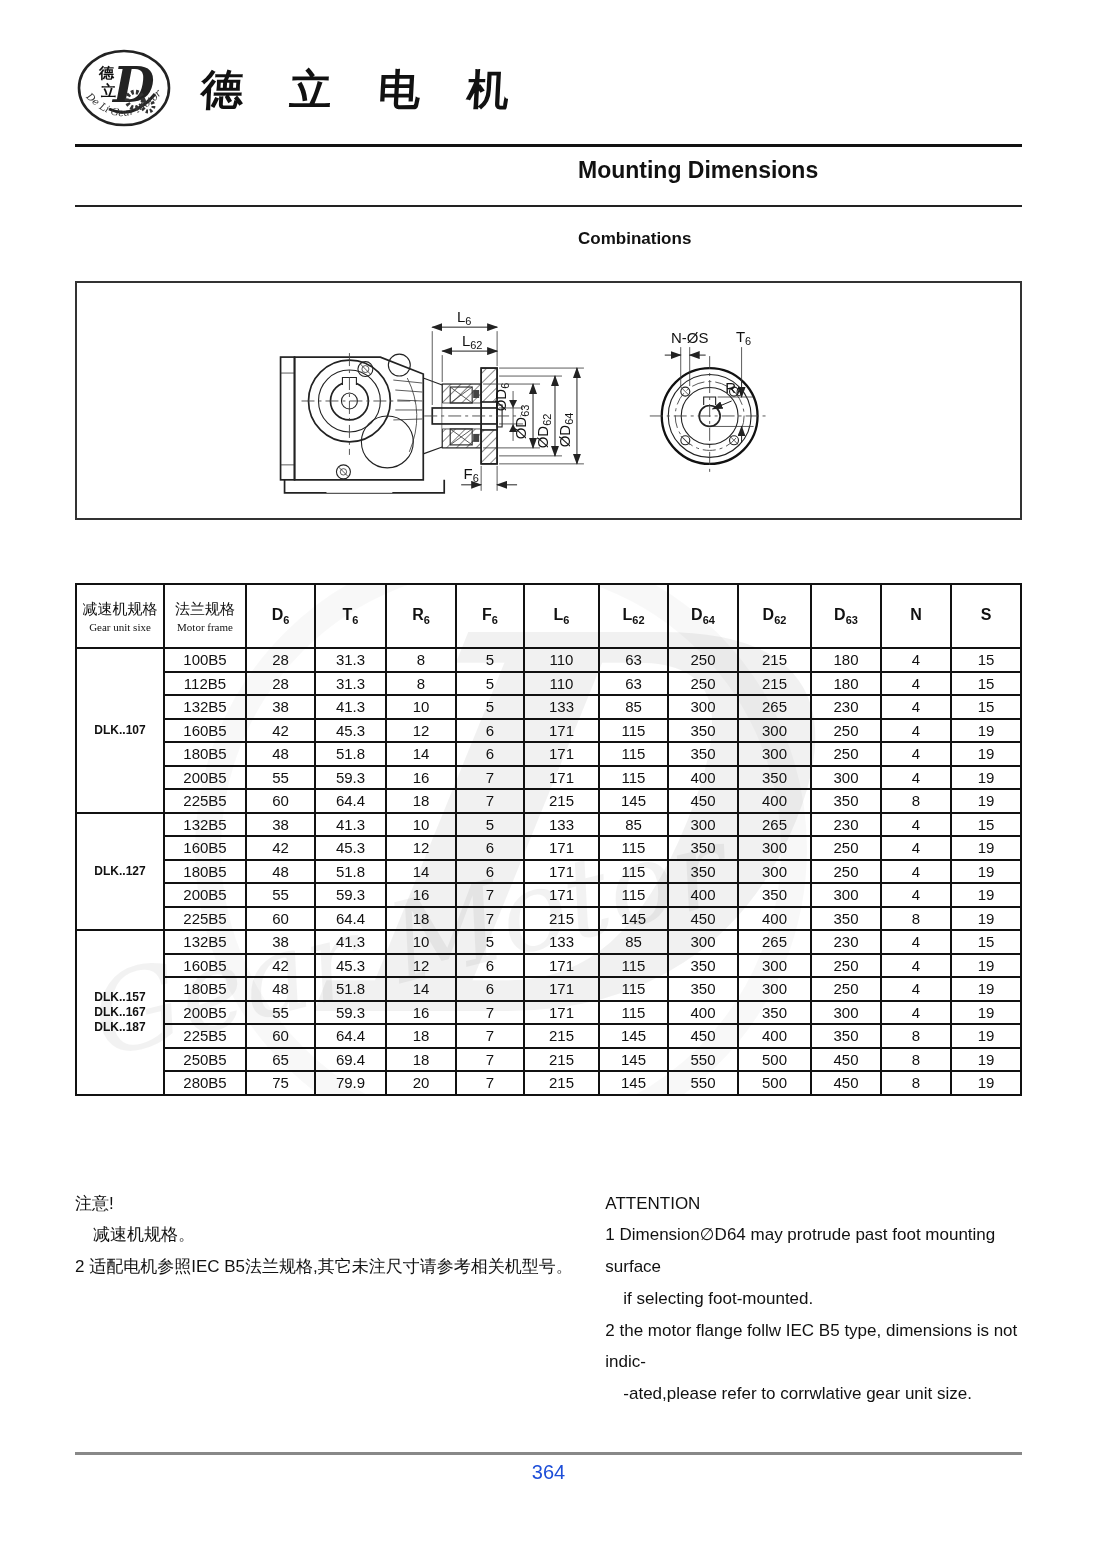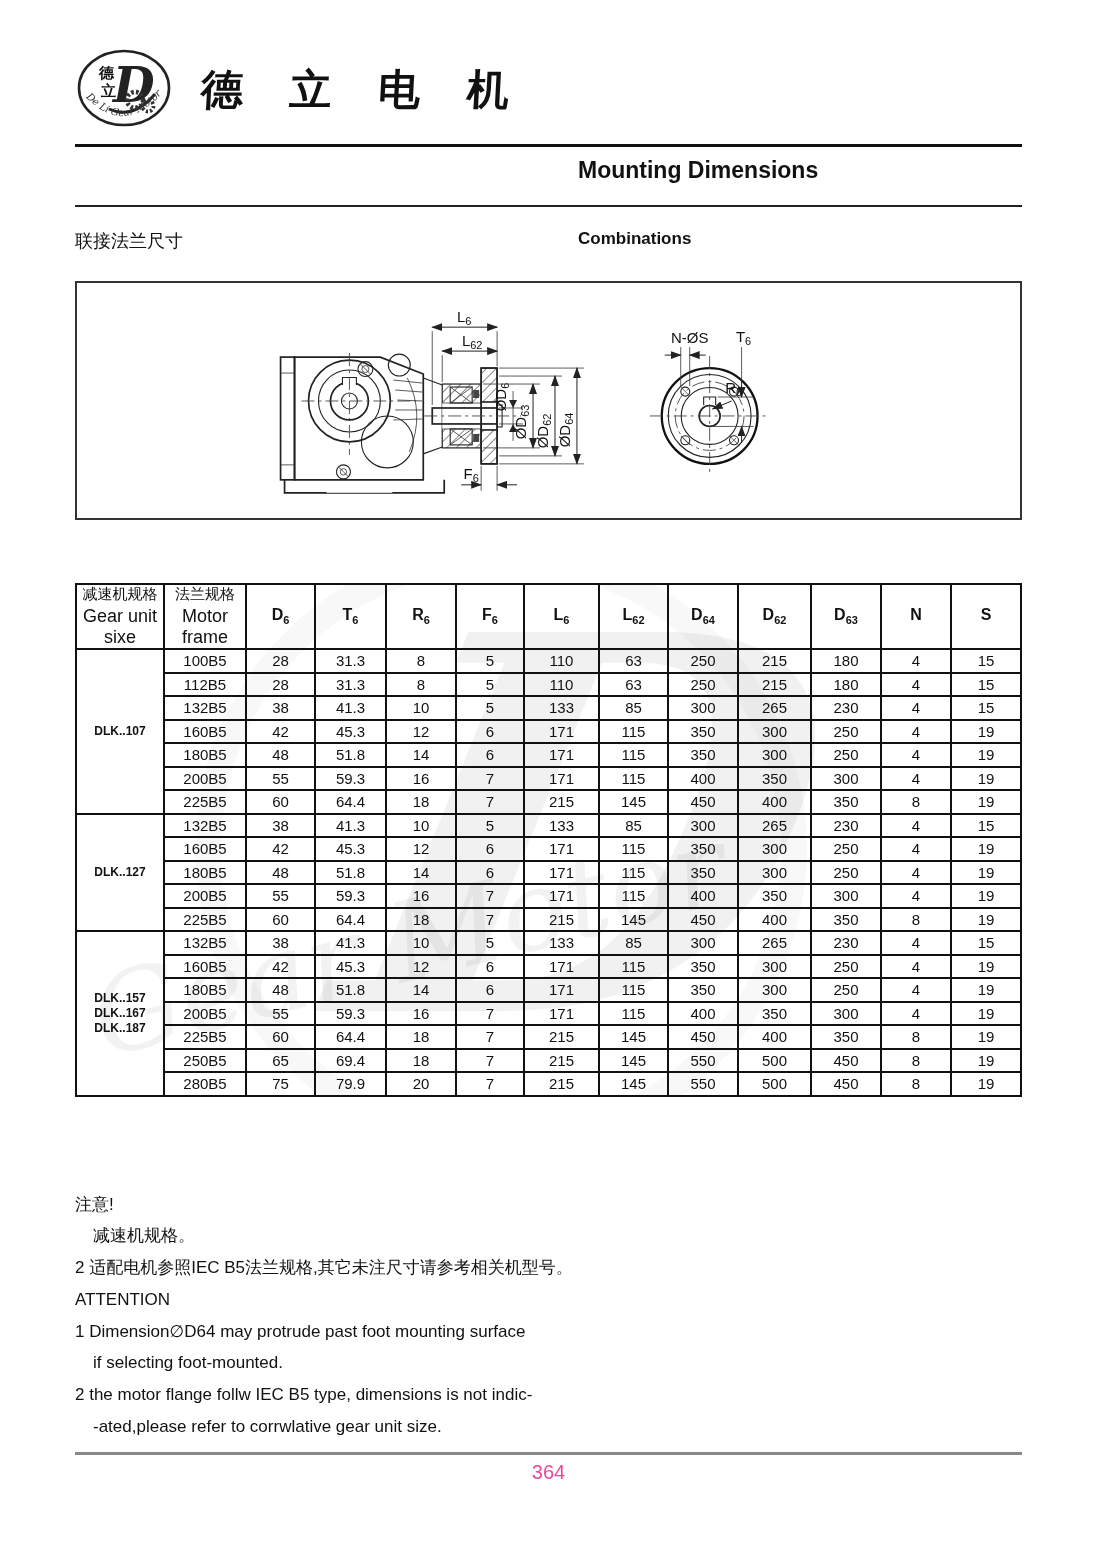--- a/index.html
+++ b/index.html
@@ -39,37 +39,37 @@
         font-style:italic;font-weight:bold;font-size:520px;color:rgba(0,0,0,0.055);transform:skewX(-12deg);}
   .wm-ring{position:absolute;left:120px;top:-40px;width:560px;height:560px;border:26px solid rgba(0,0,0,0.028);border-radius:50%;}
   .wm-latin{position:absolute;left:10px;top:295px;font-family:"DejaVu Serif","Liberation Serif",serif;
             font-style:italic;font-size:110px;color:rgba(0,0,0,0.05);white-space:nowrap;transform:rotate(-14deg);}
   table.dims{position:relative;z-index:1;width:100%;border-collapse:collapse;table-layout:fixed;
              font-size:15px;background:transparent;}
   table.dims th,table.dims td{border:2px solid #111;text-align:center;vertical-align:middle;padding:0 2px;}
   table.dims thead th{height:62px;text-align:center;}
   table.dims tbody td{height:21.5px;}
   .th-two .zh{font-size:15px;font-weight:normal;}
-  .th-two .en{font-size:18px;font-weight:normal;margin-top:2px;}
+  .th-two .en{font-size:11px;font-weight:normal;margin-top:2px;font-family:Liberation Serif, serif;}
   .th-dim{font-weight:bold;font-size:16px;margin-left:28px;}
   .th-dim sub{font-size:11px;}
   td.group-cell{font-weight:bold;font-size:12px;line-height:1.25;}
 
   
-  .notes{display:flex;margin-top:92px;font-size:17px;line-height:1.87;flex-direction:column;}
+  .notes{display:flex;margin-top:92px;font-size:17px;line-height:1.87;}
   .notes-zh{width:56%;}
   .notes-en{flex:1;}
   .notes .title{font-size:17px;}
   .notes-en .title{font-weight:normal;}
   .indent{padding-left:18px;}
 
   
   .footer{position:absolute;left:75px;right:78px;top:1452px;}
   .footer-rule{border:none;border-top:3px solid #888;margin:0;}
-  .page-number{text-align:center;font-size:20px;margin-top:6px;color:#ec4899;}
+  .page-number{text-align:center;font-size:20px;margin-top:6px;color:#1d4ed8;}
 </style>
 </head>
 <body>
 
 <div class="page">
   <div class="content">
 
     <div class="brand-row">
       <svg width="100" height="88" viewBox="0 0 100 88">
         <ellipse cx="49" cy="42" rx="45" ry="37" fill="none" stroke="#222" stroke-width="2.6"></ellipse>
@@ -89,21 +89,20 @@
       <div class="brand-name">德 立 电 机</div>
     </div>
     <hr class="rule-heavy">
 
     <div class="title-row">
       <div class="title-en">Mounting Dimensions</div>
     </div>
     <hr class="rule-mid">
 
     <div class="subtitle-row">
-      <div class="subtitle-zh">联接法兰尺寸</div>
       <div class="subtitle-en">Combinations</div>
     </div>
 
     <div class="drawing-panel">
       <svg viewBox="0 0 945 235" preserveAspectRatio="xMidYMid meet">
         <defs>
           <marker id="ar" markerWidth="11" markerHeight="8" refX="10" refY="4" orient="auto-start-reverse" markerUnits="userSpaceOnUse">
             <path d="M0,0 L11,4 L0,8 Z" fill="#222"></path>
           </marker>
           <pattern id="hatch" width="7" height="7" patternTransform="rotate(45)" patternUnits="userSpaceOnUse">

